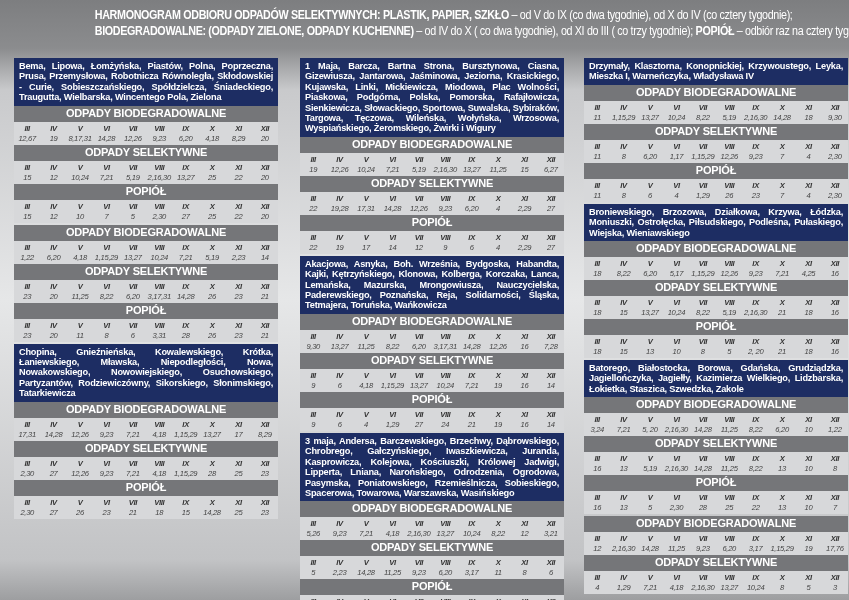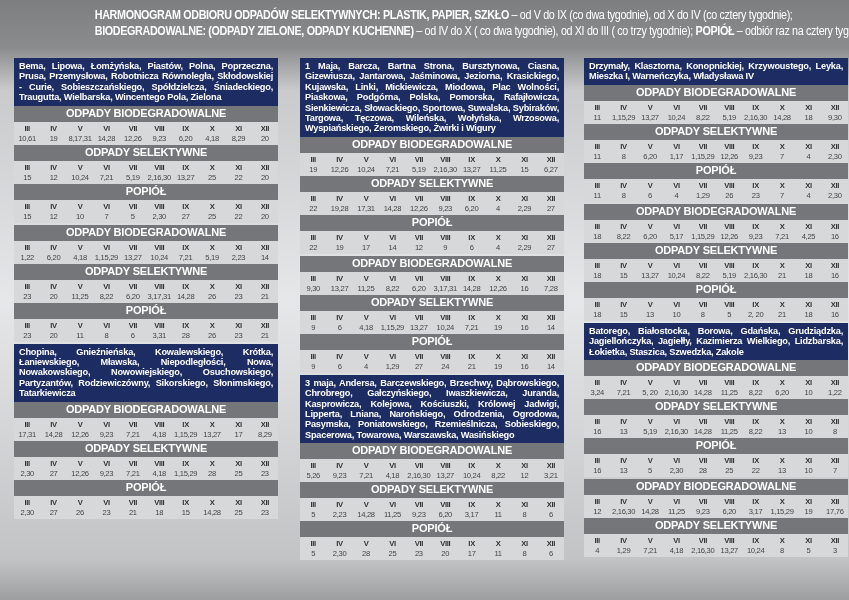--- a/index.html
+++ b/index.html
@@ -11,21 +11,21 @@
   .title .thin{font-weight:normal;}
   .cols{position:absolute;top:58px;left:0;width:849px;display:flex;}
   .col{position:absolute;top:0;width:264px;}
   .col.c1{left:14px;} .col.c2{left:300px;} .col.c3{left:584px;}
   .block{margin-bottom:2px;}
   .streets{background:#1d2d63;color:#fff;font-size:9.2px;font-weight:bold;line-height:10.4px;
     padding:3px 5px 3px 5px;text-align:justify;letter-spacing:-0.2px;}
   .band{background:#757679;color:#fff;text-align:center;font-weight:bold;font-size:11px;
     line-height:15px;height:16px;letter-spacing:-0.2px;}
   .grid{background:#d7d8da;padding:2px 0 1px 0;}
-  .row{display:flex;}
+  .row{display:flex;font-style:italic;}
   .row span{flex:1;text-align:center;font-size:7.6px;line-height:10px;color:#444;white-space:nowrap;letter-spacing:-0.3px;}
   .row.months span{font-weight:bold;color:#333;}
 </style>
 </head>
 <body>
 
 <div class="title">
   <div class="line">
     <span>HARMONOGRAM ODBIORU ODPADÓW SELEKTYWNYCH: PLASTIK, PAPIER, SZKŁO</span><span class="thin"> – od V do IX (co dwa tygodnie), od X do IV (co cztery tygodnie);</span>
   </div>
@@ -46,21 +46,21 @@
             <span>V</span>
             <span>VI</span>
             <span>VII</span>
             <span>VIII</span>
             <span>IX</span>
             <span>X</span>
             <span>XI</span>
             <span>XII</span>
           </div>
           <div class="row days">
-            <span>10,61</span>
+            <span>12,67</span>
             <span>19</span>
             <span>8,17,31</span>
             <span>14,28</span>
             <span>12,26</span>
             <span>9,23</span>
             <span>6,20</span>
             <span>4,18</span>
             <span>8,29</span>
             <span>20</span>
           </div>
@@ -367,20 +367,21 @@
             <span>12</span>
             <span>9</span>
             <span>6</span>
             <span>4</span>
             <span>2,29</span>
             <span>27</span>
           </div>
         </div>
       </div>
       <div class="block">
+        <div class="streets">Akacjowa, Asnyka, Boh. Września, Bydgoska, Habandta, Kajki, Kętrzyńskiego, Klonowa, Kolberga, Korczaka, Lanca, Lemańska, Mazurska, Mrongowiusza, Nauczycielska, Paderewskiego, Poznańska, Reja, Solidarności, Śląska, Tetmajera, Toruńska, Wańkowicza</div>
         <div class="band">ODPADY BIODEGRADOWALNE</div>
         <div class="grid">
           <div class="row months">
             <span>III</span>
             <span>IV</span>
             <span>V</span>
             <span>VI</span>
             <span>VII</span>
             <span>VIII</span>
             <span>IX</span>
@@ -620,20 +621,21 @@
             <span>1,29</span>
             <span>26</span>
             <span>23</span>
             <span>7</span>
             <span>4</span>
             <span>2,30</span>
           </div>
         </div>
       </div>
       <div class="block">
+        <div class="streets">Broniewskiego, Brzozowa, Działkowa, Krzywa, Łódzka, Moniuszki, Ostrołęcka, Piłsudskiego, Podleśna, Pułaskiego, Wiejska, Wieniawskiego</div>
         <div class="band">ODPADY BIODEGRADOWALNE</div>
         <div class="grid">
           <div class="row months">
             <span>III</span>
             <span>IV</span>
             <span>V</span>
             <span>VI</span>
             <span>VII</span>
             <span>VIII</span>
             <span>IX</span>

